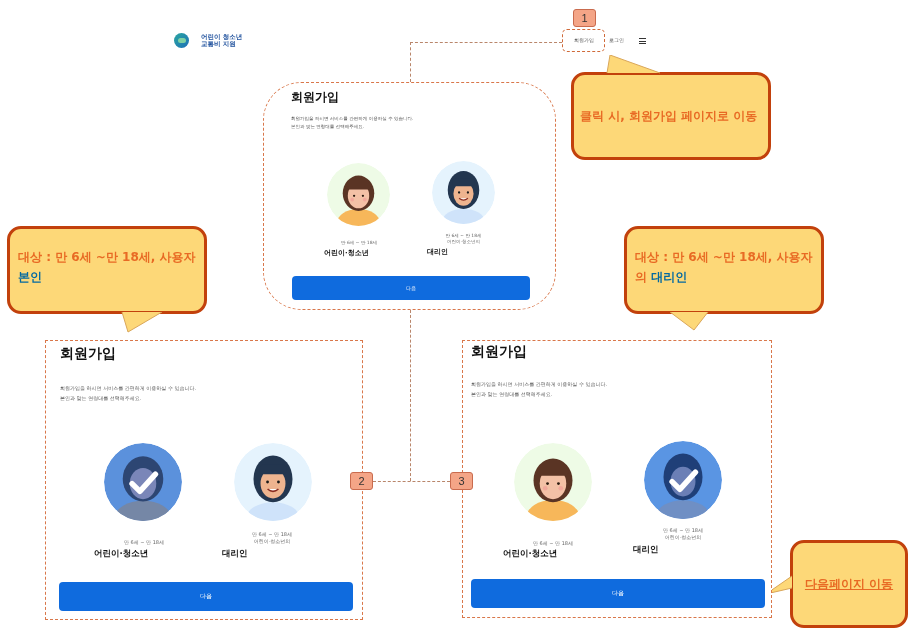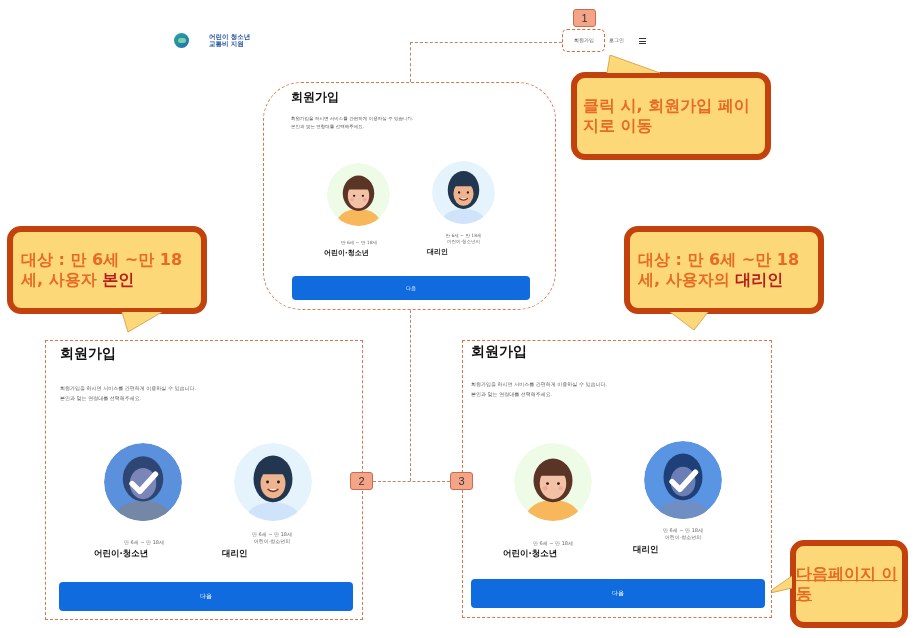--- a/index.html
+++ b/index.html
@@ -1,42 +1,42 @@
 <!DOCTYPE html>
 <html><head>
 <meta charset="utf-8">
 <style>
   html, body { margin:0; padding:0; }
   body { width:918px; height:638px; position:relative; background:#ffffff; overflow:hidden;
          font-family:"DejaVu Sans","Liberation Sans",sans-serif; color:#111; }
   .abs { position:absolute; }
 
   
-  .logo { left:174px; top:33px; display:flex; align-items:center; gap:20px;justify-content:flex-end; }
+  .logo { left:174px; top:33px; display:flex; align-items:center; gap:12px;justify-content:flex-end; }
   .logo-mark { width:15px; height:15px; border-radius:50%; background:linear-gradient(135deg,#2aa7a0 0%,#1d6fb8 100%); position:relative; }
   .logo-mark::after { content:""; position:absolute; left:4px; top:5px; width:8px; height:5px; border-radius:3px; background:#7fd1a4; }
   .logo-text { font-size:6.5px; line-height:7px; color:#1d4f9c; font-weight:bold; }
   .nav-signup { left:574px; top:37px; font-size:5px; color:#555; }
   .nav-login { left:609px; top:37px; font-size:5px; color:#555; }
   .hamburger { left:639px; top:38px; width:7px; }
   .hamburger span { display:block; height:1px; background:#333; margin-bottom:1.5px; }
   .signup-highlight { left:562px; top:29px; width:43px; height:23px; border:1px dashed #d06a3a; border-radius:5px; box-sizing:border-box; }
 
   
   .marker { width:23px; height:18px; border-radius:3px; background:#f4a587; border:1px solid #c96b4e; box-sizing:border-box;
             font-size:11px; color:#333; display:flex; align-items:center; justify-content:center; font-family:"Liberation Sans",sans-serif; }
 
   
   .dline-h { border-top:1px dashed #b9866b; height:0; }
   .dline-v { border-left:1px dashed #b9866b; width:0; }
 
   
-  .callout { background:#fdd878; border:6px solid #c2410c; border-radius:14px; box-sizing:border-box;
-             color:#e86a24; font-weight:bold; font-size:16px; line-height:20px; }
-  .callout .em { color:#b91c1c; }
+  .callout { background:#fdd878; border:3px solid #c2410c; border-radius:14px; box-sizing:border-box;
+             color:#e86a24; font-weight:bold; font-size:12px; line-height:20px; }
+  .callout .em { color:#0369a1; }
 
   
   .card { background:#fff; box-sizing:border-box; border:1px dashed #d9774a; }
   .card-title { font-weight:bold; color:#111; }
   .card-desc { color:#555; }
   .btn { position:absolute; background:#0f6bde; color:#fff; border-radius:4px; display:flex; align-items:center; justify-content:center; }
 
   
   .avatar { position:absolute; border-radius:50%; overflow:hidden; }
   .avatar svg { width:100%; height:100%; display:block; }

